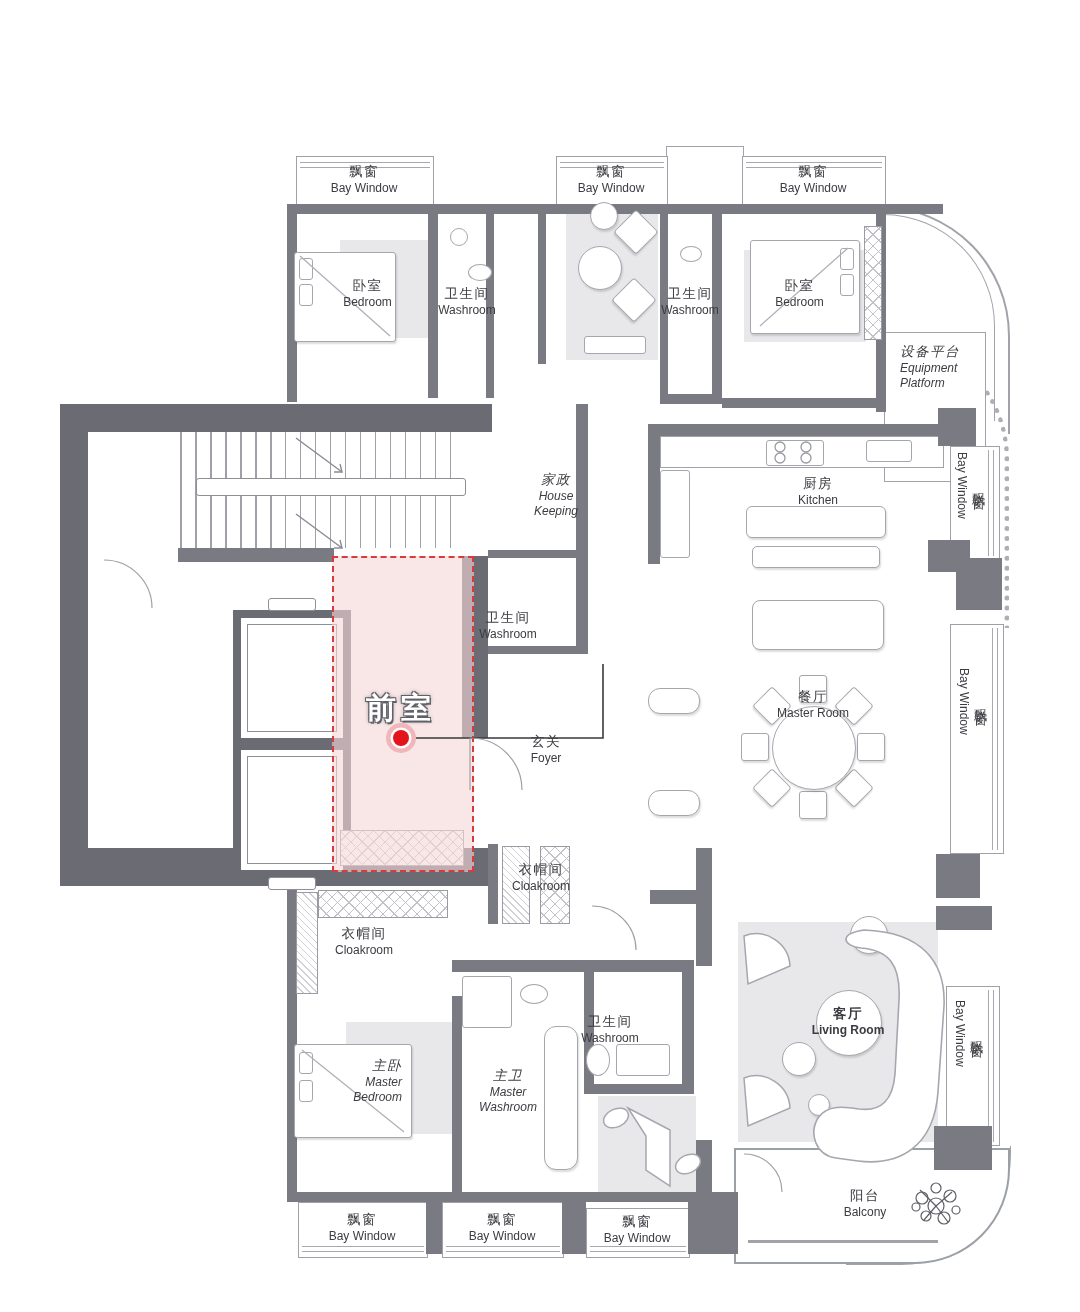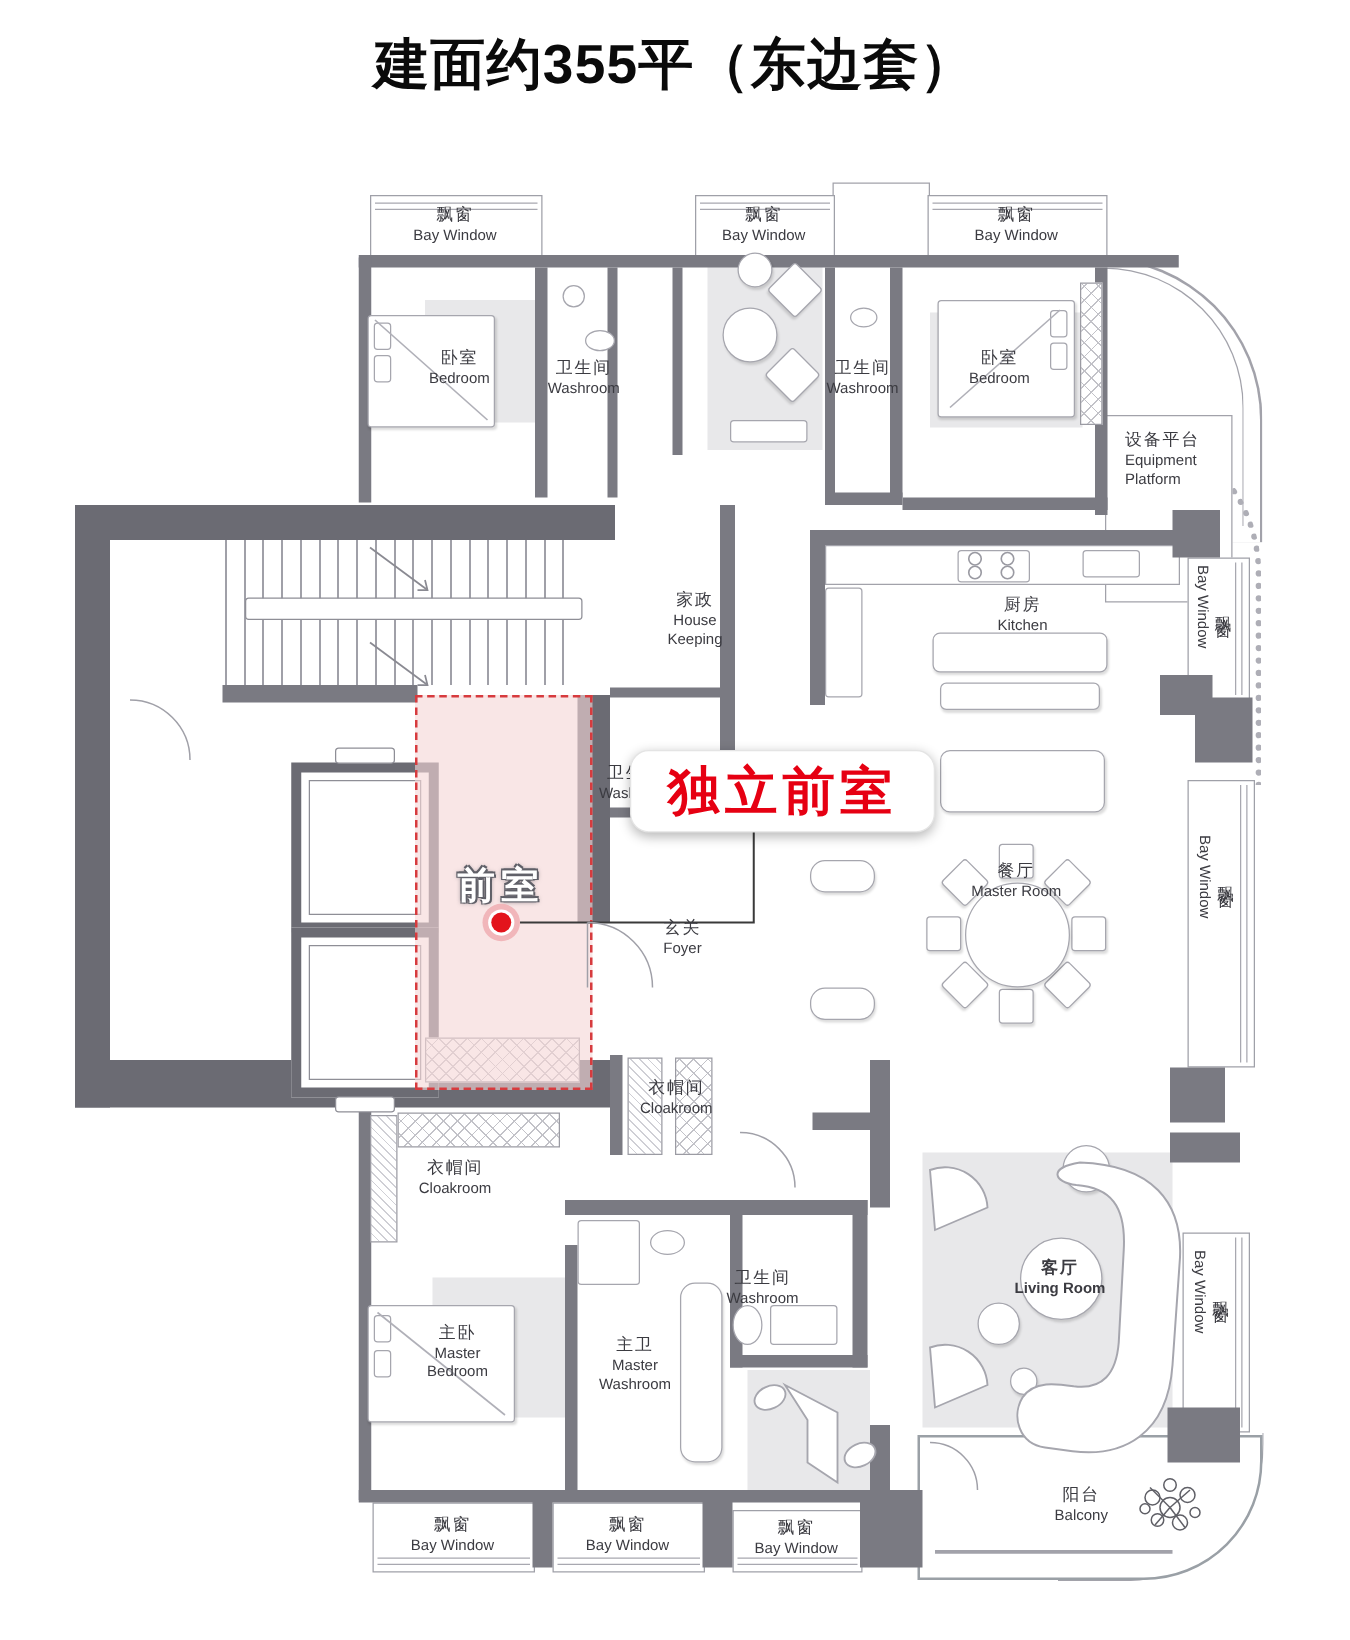--- a/index.html
+++ b/index.html
@@ -22,21 +22,21 @@
   .outline{position:absolute;border:1.5px solid #a2a2aa;background:#fff;z-index:5;}
   .bay{position:absolute;background:#fff;border:1.5px solid #9fa0a8;z-index:6;}
   .bay.h::before{content:"";position:absolute;left:3px;right:3px;top:5px;border-top:1px solid #a8a8b0;}
   .bay.h::after{content:"";position:absolute;left:3px;right:3px;top:10px;border-top:1px solid #a8a8b0;}
   .bay.hb::before{content:"";position:absolute;left:3px;right:3px;bottom:5px;border-top:1px solid #a8a8b0;}
   .bay.hb::after{content:"";position:absolute;left:3px;right:3px;bottom:10px;border-top:1px solid #a8a8b0;}
   .bay.v::before{content:"";position:absolute;top:3px;bottom:3px;right:5px;border-left:1px solid #a8a8b0;}
   .bay.v::after{content:"";position:absolute;top:3px;bottom:3px;right:10px;border-left:1px solid #a8a8b0;}
   .label{position:absolute;font-size:12px;line-height:1.25;color:#3b3b41;text-align:center;white-space:nowrap;z-index:60;}
   .label .zh{font-size:13.5px;letter-spacing:1.5px;}
-  .label.wrap{white-space:normal;}
+  .label.wrap{white-space:normal;font-style:italic;}
   .label.vert{writing-mode:vertical-rl;white-space:nowrap;}
   .label.vert .zh{letter-spacing:3px;}
   .lift{position:absolute;border:8px solid #6b6b73;background:#fff;z-index:12;}
   .lift .cab{position:absolute;inset:6px;border:1.5px solid #8e8e96;}
   .lift .bar{position:absolute;width:46px;height:11px;border:1.5px solid #8e8e96;border-radius:3px;background:#fff;left:50%;transform:translateX(-50%);}
   .stairs{position:absolute;background:repeating-linear-gradient(90deg,#a0a0a8 0 1.5px,transparent 1.5px 15px);z-index:6;}
   .rail{position:absolute;background:#fff;border:1.5px solid #8e8e96;border-radius:3px;z-index:7;}
   .highlight{position:absolute;background:rgba(246,214,214,.62);border:2px dashed #d73b3e;z-index:40;}
   .qsLabel{position:absolute;font-size:30px;font-weight:800;color:#fff;letter-spacing:5px;z-index:62;text-align:center;
     text-shadow:1.5px 1.5px 0 #606068,-1px -1px 0 #606068,1px -1px 0 #606068,-1px 1px 0 #606068,0 0 4px #606068;}
@@ -48,21 +48,20 @@
   .arcHatch{position:absolute;border-top:5px dotted #aeaeb6;border-right:5px dotted #aeaeb6;border-top-right-radius:120px;z-index:3;}
   .arcBR{position:absolute;border-bottom:1.5px solid #a2a2aa;border-right:1.5px solid #a2a2aa;border-bottom-right-radius:110px;z-index:3;}
   .balc{position:absolute;border:2px solid #9aa0a6;border-bottom-right-radius:95px;background:#fff;z-index:4;}
   svg.lines{position:absolute;left:0;top:0;z-index:50;pointer-events:none;}
 </style>
 </head>
 <body>
 
 <div id="plan">
 
-  <div class="t1">建面约355平（东边套）</div>
 
   <div class="arcTR" style="left:876px;top:206px;width:132px;height:226px;"></div>
   <div class="arcTR" style="left:876px;top:214px;width:118px;height:206px;border-width:1px;border-top-right-radius:112px;"></div>
   <div class="arcHatch" style="left:886px;top:338px;width:118px;height:285px;"></div>
   <div class="arcBR" style="left:846px;top:1146px;width:164px;height:118px;"></div>
 
   <div class="wall" style="left:287px;top:204px;width:656px;height:10px;"></div>
   <div class="wall" style="left:287px;top:206px;width:10px;height:196px;"></div>
   <div class="wall" style="left:428px;top:214px;width:10px;height:184px;"></div>
   <div class="wall" style="left:486px;top:214px;width:8px;height:184px;"></div>
@@ -197,23 +196,20 @@
     <div class="zh">飘窗</div>
     <div class="en">Bay Window</div>
   </div>
   <div class="wall" style="left:934px;top:1126px;width:58px;height:44px;"></div>
 
   <div class="hatchx" style="left:340px;top:830px;width:122px;height:34px;"></div>
   <div class="highlight" style="left:332px;top:556px;width:138px;height:312px;"></div>
   <div class="qsLabel" style="left:340px;top:688px;width:122px;">前室</div>
   <div class="marker" style="left:386px;top:723px;">
     <div class="core"></div>
-  </div>
-  <div class="callout" style="left:504px;top:600px;width:242px;height:64px;">
-    <span>独立前室</span>
   </div>
 
   <div class="label" style="left:506px;top:734px;width:80px;">
     <div class="zh">玄关</div>
     <div class="en">Foyer</div>
   </div>
   <div class="furn pill" style="left:648px;top:688px;width:50px;height:24px;"></div>
   <div class="furn pill" style="left:648px;top:790px;width:50px;height:24px;"></div>
   <div class="furn" style="left:799px;top:675px;width:26px;height:26px;"></div>
   <div class="furn" style="left:840px;top:692px;width:26px;height:26px;transform:rotate(45deg);"></div>
@@ -241,21 +237,21 @@
   </div>
   <div class="label" style="left:320px;top:926px;width:88px;">
     <div class="zh">衣帽间</div>
     <div class="en">Cloakroom</div>
   </div>
 
   <div class="rug" style="left:346px;top:1022px;width:112px;height:112px;"></div>
   <div class="furn" style="left:294px;top:1044px;width:116px;height:92px;"></div>
   <div class="furn flat" style="left:299px;top:1052px;width:12px;height:20px;"></div>
   <div class="furn flat" style="left:299px;top:1080px;width:12px;height:20px;"></div>
-  <div class="label wrap" style="left:330px;top:1058px;width:72px;">
+  <div class="label wrap" style="left:330px;top:1058px;width:72px;text-align:right;">
     <div class="zh">主卧</div>
     <div class="en">Master Bedroom</div>
   </div>
 
   <div class="wall" style="left:452px;top:996px;width:10px;height:196px;"></div>
   <div class="wall" style="left:452px;top:960px;width:242px;height:12px;"></div>
   <div class="wall" style="left:584px;top:960px;width:10px;height:134px;"></div>
   <div class="wall" style="left:682px;top:960px;width:12px;height:134px;"></div>
   <div class="wall" style="left:584px;top:1084px;width:110px;height:10px;"></div>
   <div class="furn flat" style="left:462px;top:976px;width:48px;height:50px;"></div>

